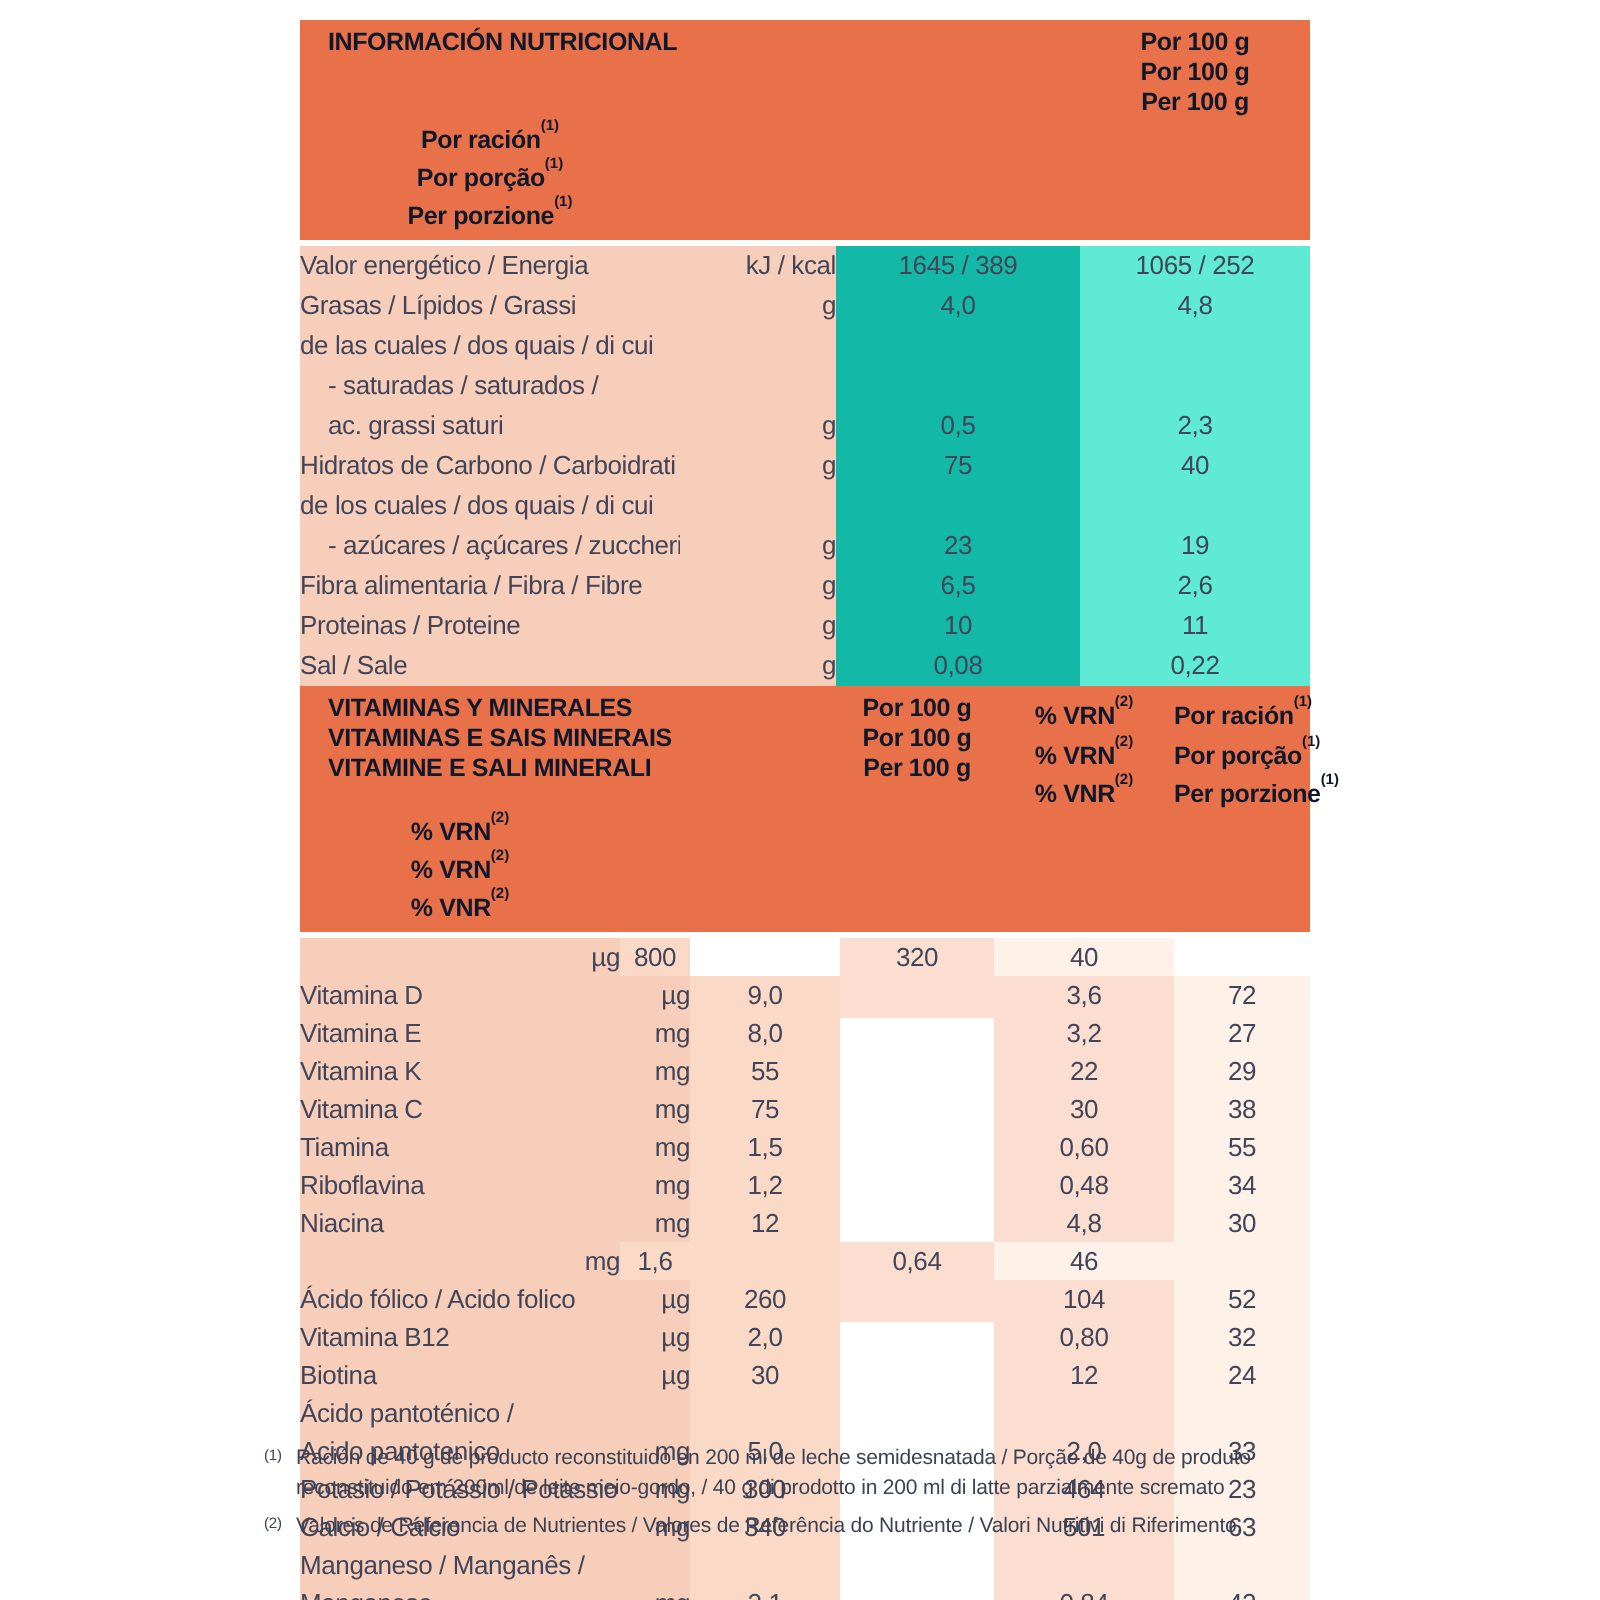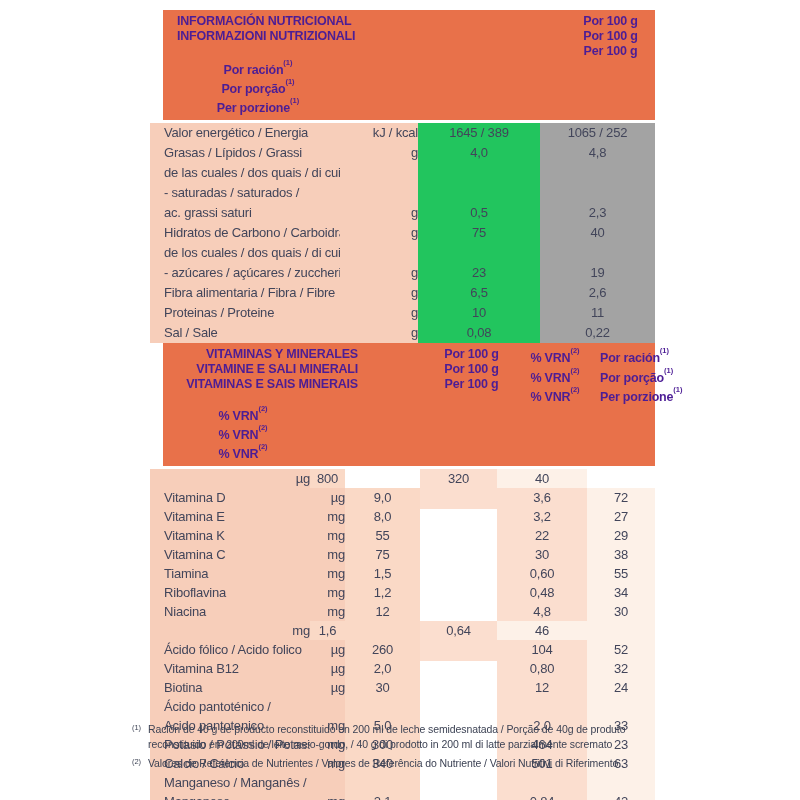--- a/index.html
+++ b/index.html
@@ -5,70 +5,68 @@
   html,body{margin:0;padding:0;background:#ffffff;}
   body{
     width:800px;height:800px;position:relative;
     font-family:"Liberation Sans","DejaVu Sans",sans-serif;
     color:#42455A;
   }
   .label-wrap{position:absolute;left:150px;top:10px;width:505px;}
 
   
   .sec-header{
-    background:#E8714A;color:#4c1d95;font-weight:bold;
+    background:#E8714A;color:#0f172a;font-weight:bold;
     display:grid;padding:4px 0;line-height:15px;font-size:12.5px;
     letter-spacing:-0.2px;
-    margin-left:13px;
   }
   .sec-header .hcol{display:flex;flex-direction:column;}
   .sec-header .hcol.title{padding-left:14px;text-align:left;}
   .sec-header .hcol.center{text-align:center;}
   .hline{white-space:nowrap;}
   sup.fn{font-size:7.5px;position:relative;top:-4px;letter-spacing:0;}
 
   .grid-nut{grid-template-columns:190px 78px 122px 115px;}
   .grid-nut .title{grid-column:1 / span 2;}
   .grid-vit{grid-template-columns:160px 35px 75px 77px 90px 68px;}
-  .grid-vit .title{grid-column:1 / span 2;align-items:flex-end;}
+  .grid-vit .title{grid-column:1 / span 2;}
 
   .gap{height:3px;background:#ffffff;}
 
   
   .t-row{display:grid;font-size:13px;letter-spacing:-0.2px;}
   .t-row.nut{grid-template-columns:190px 78px 122px 115px;height:20px;line-height:20px;}
   .t-row.vit{grid-template-columns:160px 35px 75px 77px 90px 68px;height:19px;line-height:19px;}
   .cell{overflow:hidden;white-space:nowrap;}
-  .cell.lab{background:#F7CEBA;padding-left:14px;}
+  .cell.lab{background:#F7CEBA;padding-left:0;}
   .cell.lab.ind{padding-left:14px;}
   .cell.unit{background:#F7CEBA;text-align:right;}
   .cell.center{text-align:center;}
-  .bg-n1{background:#22c55e;}   
-  .bg-n2{background:#a3a3a3;}   
+  .bg-n1{background:#14b8a6;}   
+  .bg-n2{background:#5eead4;}   
   .bg-v1{background:#FAD9C6;}   
   .bg-v2{background:#FCE8DA;margin-top:40px;}   
   .bg-v3{background:#FBDECF;}   
   .bg-v4{background:#FDF1E8;}   
 
   
   .footnotes{position:absolute;left:132px;top:722px;width:542px;font-size:10.5px;
     line-height:14.5px;color:#3C4254;letter-spacing:-0.1px;}
   .footnote{display:flex;margin-bottom:5px;}
   .footnote .sup{font-size:7.5px;position:relative;top:-1px;width:16px;flex:0 0 16px;}
   .footnote .txt{flex:1;}
 </style>
 </head>
 <body>
 
 <div class="label-wrap">
 
   <div class="sec-header grid-nut" id="nut-header">
     <div class="hcol title">
         <div class="hline">INFORMACIÓN NUTRICIONAL</div>
-        <div class="hline">INFORMAZIONI NUTRIZIONALI</div>
       </div>
     <div class="hcol center"></div>
     <div class="hcol center">
         <div class="hline">Por 100 g</div>
         <div class="hline">Por 100 g</div>
         <div class="hline">Per 100 g</div>
       </div>
     <div class="hcol center">
         <div class="hline">Por ración<sup class="fn">(1)</sup></div>
         <div class="hline">Por porção<sup class="fn">(1)</sup></div>
@@ -141,22 +139,22 @@
         <div class="cell lab">Sal / Sale</div>
         <div class="cell unit">g</div>
         <div class="cell center bg-n1">0,08</div>
         <div class="cell center bg-n2">0,22</div>
       </div>
     </div>
 
   <div class="sec-header grid-vit" id="vit-header">
     <div class="hcol title">
         <div class="hline">VITAMINAS Y MINERALES</div>
+        <div class="hline">VITAMINAS E SAIS MINERAIS</div>
         <div class="hline">VITAMINE E SALI MINERALI</div>
-        <div class="hline">VITAMINAS E SAIS MINERAIS</div>
       </div>
     <div class="hcol center"></div>
     <div class="hcol center">
         <div class="hline">Por 100 g</div>
         <div class="hline">Por 100 g</div>
         <div class="hline">Per 100 g</div>
       </div>
     <div class="hcol center">
         <div class="hline">% VRN<sup class="fn">(2)</sup></div>
         <div class="hline">% VRN<sup class="fn">(2)</sup></div>

